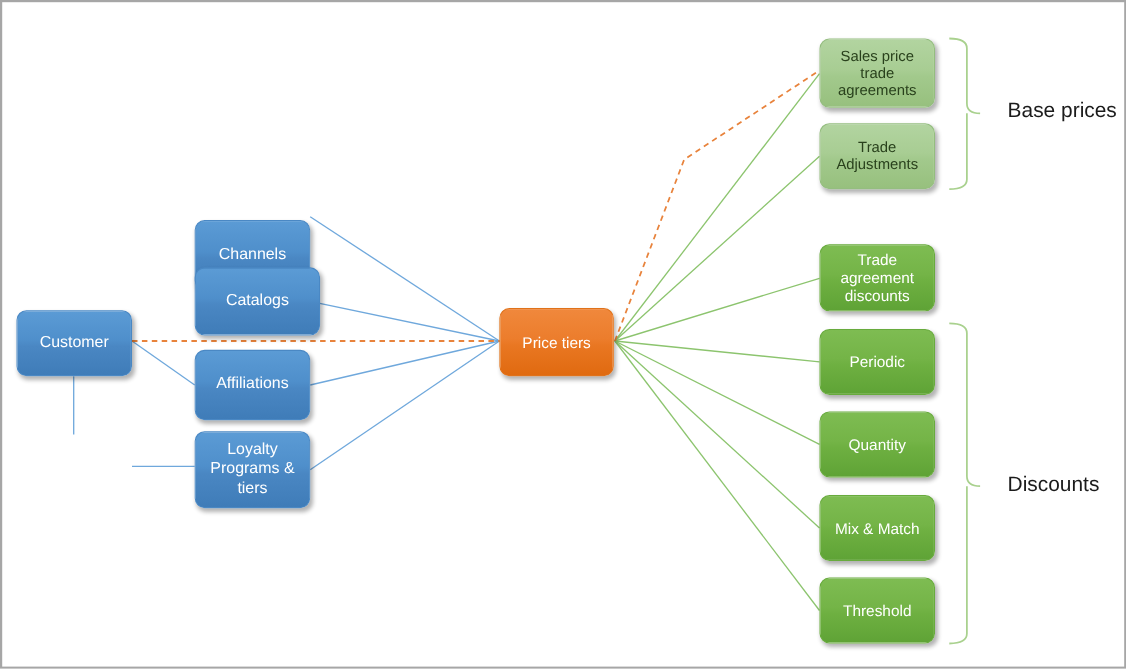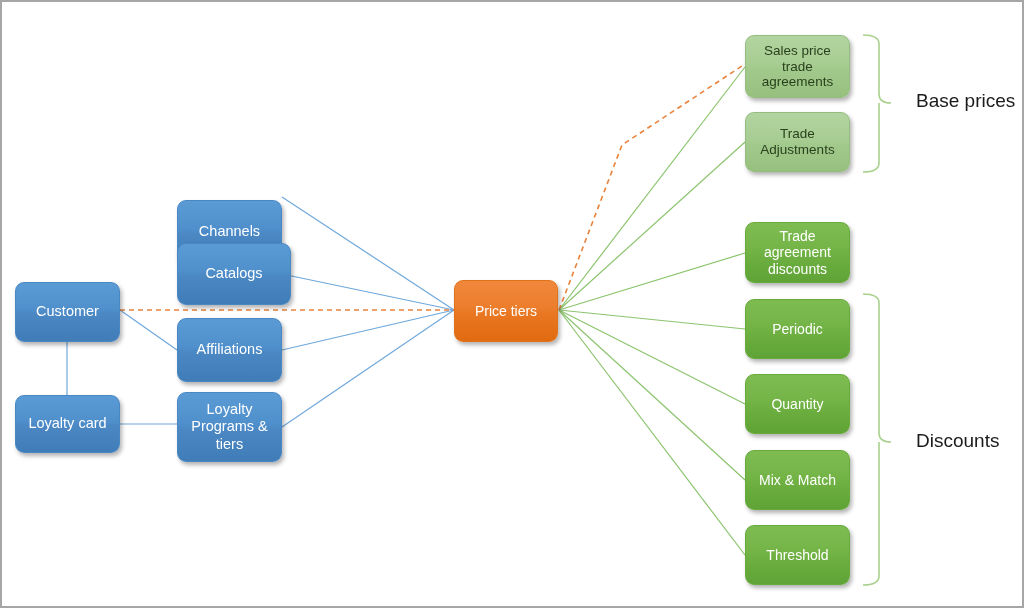--- a/index.html
+++ b/index.html
@@ -105,23 +105,20 @@
       </g>
     <g id="g-brackets">
         <path d="M 861 33 Q 877 33 877 42 L 877 92 Q 877 101 889 101 M 877 101 Q 877 101 877 110 L 877 161 Q 877 170 861 170" fill="none" stroke="#a9d18e" stroke-width="1.6"></path>
         <path d="M 861 292 Q 877 292 877 301 L 877 431 Q 877 440 889 440 M 877 440 Q 877 440 877 449 L 877 574 Q 877 583 861 583" fill="none" stroke="#a9d18e" stroke-width="1.6"></path>
       </g>
   </svg>
 
   <div class="node blue" id="n-customer" style="left: 13px; top: 280px; width: 105px; height: 60px;">
     <span>Customer</span>
   </div>
-  <div class="node blue" id="n-loyalty_card" style="left: 13px; top: 393px; width: 105px; height: 58px;">
-    <span>Loyalty card</span>
-  </div>
 
   <div class="node blue" id="n-channels" style="left: 175px; top: 163px; width: 105px; height: 64px; margin-top: 35px;">
     <span>Channels</span>
   </div>
   <div class="node blue" id="n-catalogs" style="left: 175px; top: 241px; width: 114px; height: 62px;">
     <span>Catalogs</span>
   </div>
   <div class="node blue" id="n-affiliations" style="left: 175px; top: 316px; width: 105px; height: 64px;">
     <span>Affiliations</span>
   </div>

